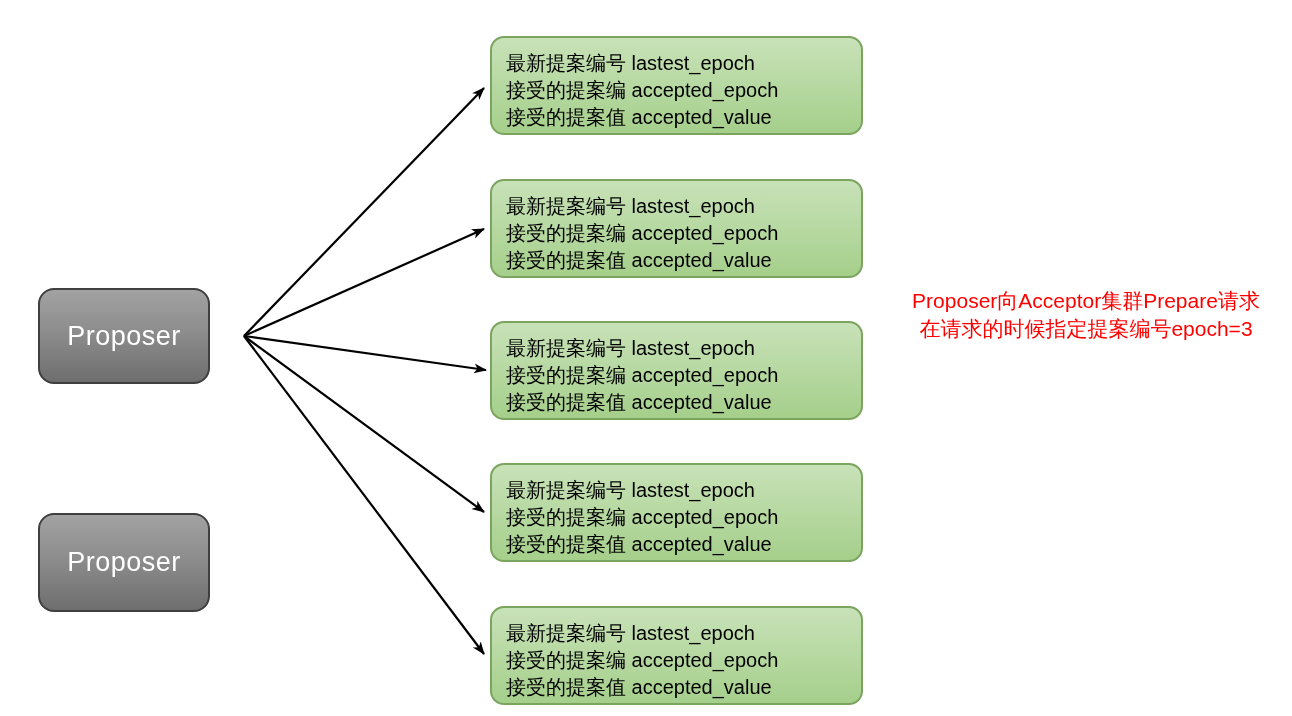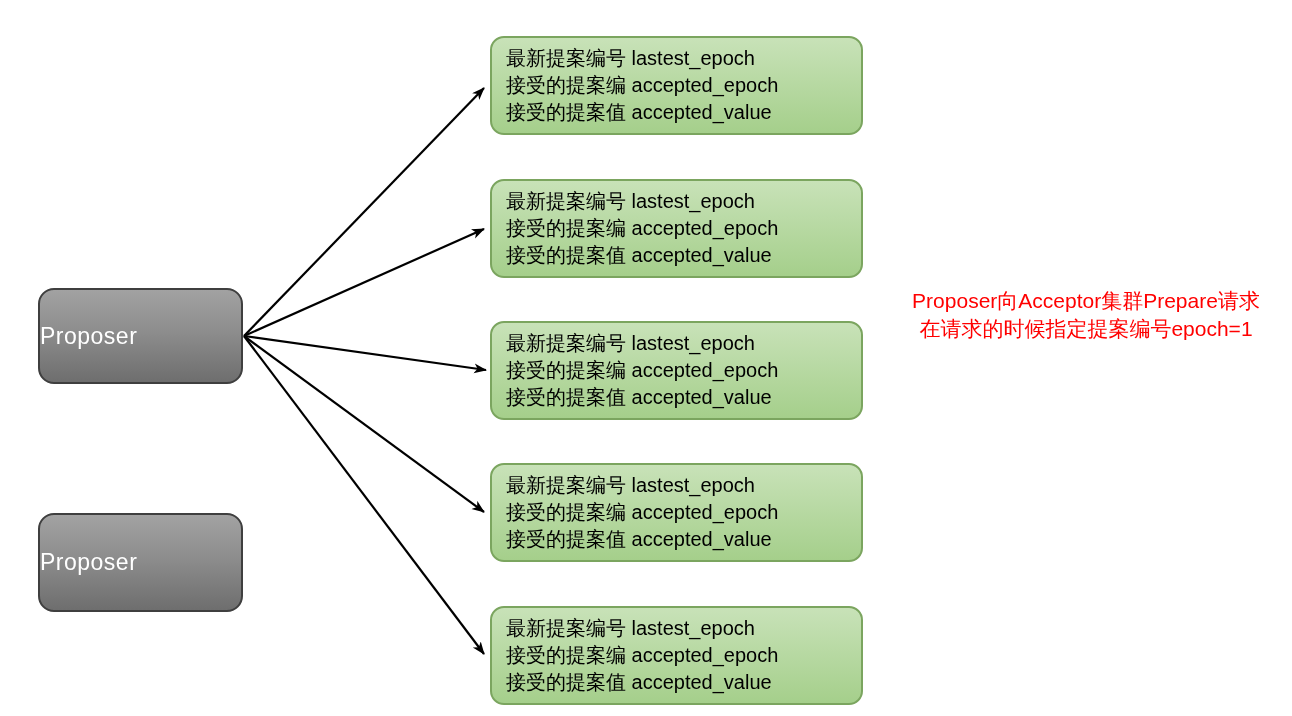--- a/index.html
+++ b/index.html
@@ -27,44 +27,45 @@
   .arrow-layer {
     position: absolute;
     inset: 0;
     width: 1292px;
     height: 716px;
     pointer-events: none;
   }
   .proposer-box {
     position: absolute;
     left: 38px;
-    width: 205px;
+    width: 172px;
     height: 96px;
     border: 2px solid var(--proposer-border);
     border-radius: 16px;
     background: linear-gradient(180deg, var(--proposer-fill-top) 0%, #8d8d8d 45%, var(--proposer-fill-bottom) 100%);
     display: flex;
     align-items: center;
+    justify-content: center;
     color: #ffffff;
-    font-size: 23px;
+    font-size: 27px;
     letter-spacing: 0.5px;
   }
   #proposer-1 { top: 288px; }
   #proposer-2 { top: 513px; height: 99px; }
   .acceptor-box {
     position: absolute;
     left: 490px;
     width: 373px;
     height: 99px;
     border: 2px solid var(--acceptor-border);
     border-radius: 14px;
     background: linear-gradient(180deg, var(--acceptor-fill-top) 0%, var(--acceptor-fill-bottom) 100%);
     display: flex;
     flex-direction: column;
-    justify-content: center;
+    justify-content: flex-end;
     padding: 2px 8px 2px 14px;
     color: #000000;
     font-size: 20px;
   }
   .acceptor-box .box-line {
     line-height: 27px;
     white-space: nowrap;
   }
   .annotation {
     position: absolute;
@@ -129,16 +130,16 @@
   </div>
 
   <div class="acceptor-box" style="top:606px">
     <div class="box-line">最新提案编号 lastest_epoch</div>
     <div class="box-line">接受的提案编 accepted_epoch</div>
     <div class="box-line">接受的提案值 accepted_value</div>
   </div>
 
   <div class="annotation">
     <div>Proposer向Acceptor集群Prepare请求</div>
-    <div>在请求的时候指定提案编号epoch=1</div>
+    <div>在请求的时候指定提案编号epoch=3</div>
   </div>
 
 </div>
 
 </body></html>

